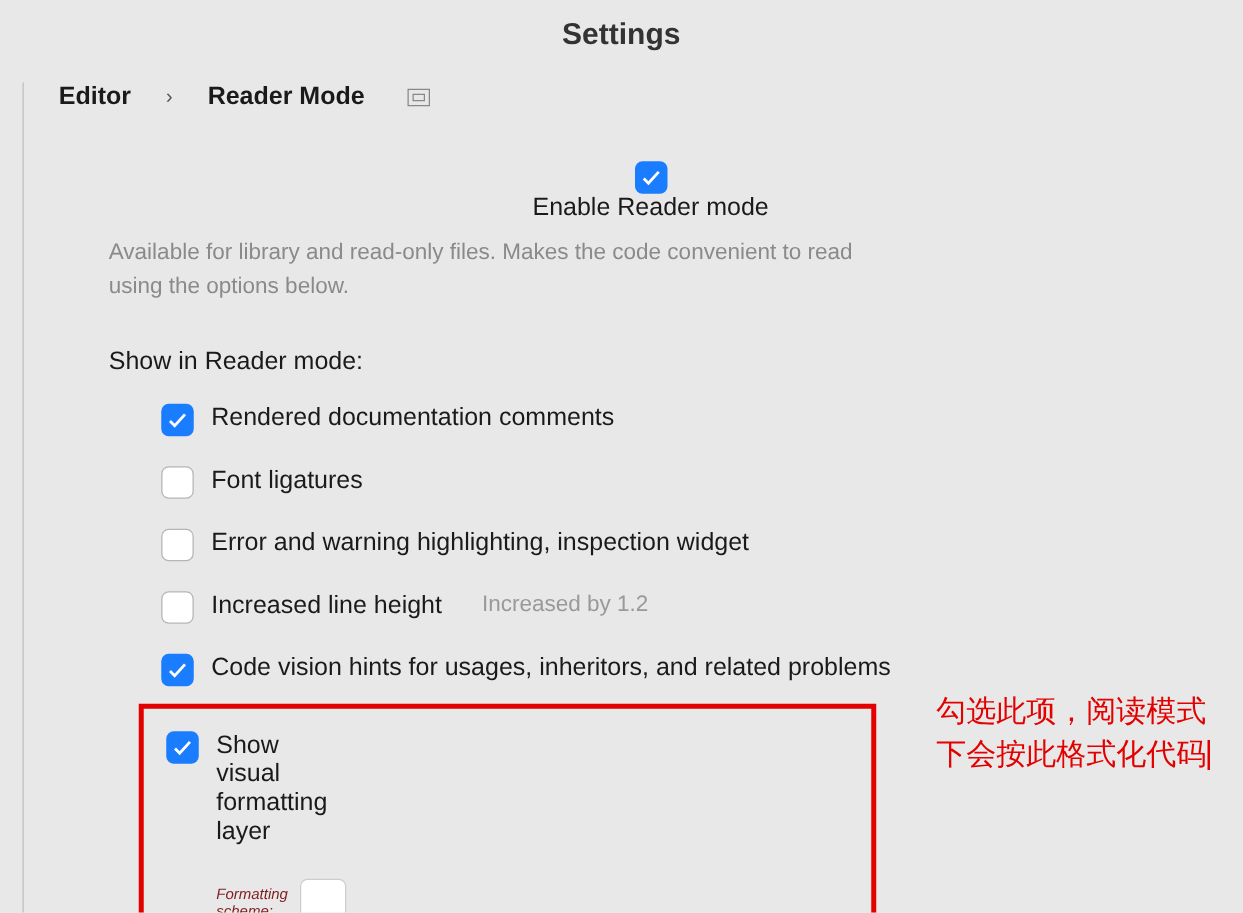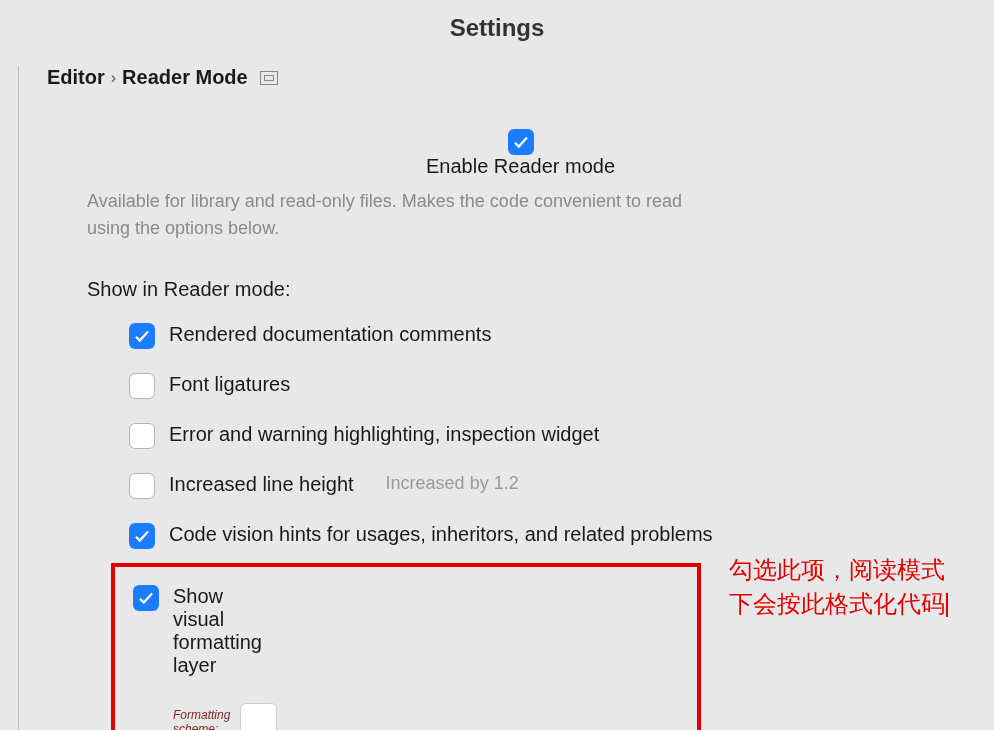--- a/index.html
+++ b/index.html
@@ -31,21 +31,21 @@
       margin-right: 28px;
       align-self: stretch;
       min-height: 640px;
     }
     .content {
       flex: 1;
     }
     .breadcrumb {
       display: flex;
       align-items: center;
-      gap: 6px;
+      gap: 28px;
       font-size: 20px;
       font-weight: 700;
       color: #1a1a1a;
       margin-bottom: 40px;
     }
     .breadcrumb .chev {
       font-size: 16px;
       color: #555;
       font-weight: 400;
     }
@@ -172,21 +172,21 @@
       align-items: center;
       gap: 8px;
       font-size: 19px;
       width: 210px;
     }
     .annotation-wrapper {
       position: relative;
     }
     .annotation {
       position: absolute;
-      left: 600px;
+      left: 620px;
       top: -10px;
       color: #e30000;
       font-size: 24px;
       line-height: 1.4;
       white-space: nowrap;
     }
     .annotation .cursor {
       display: inline-block;
       width: 1.5px;
       height: 24px;

